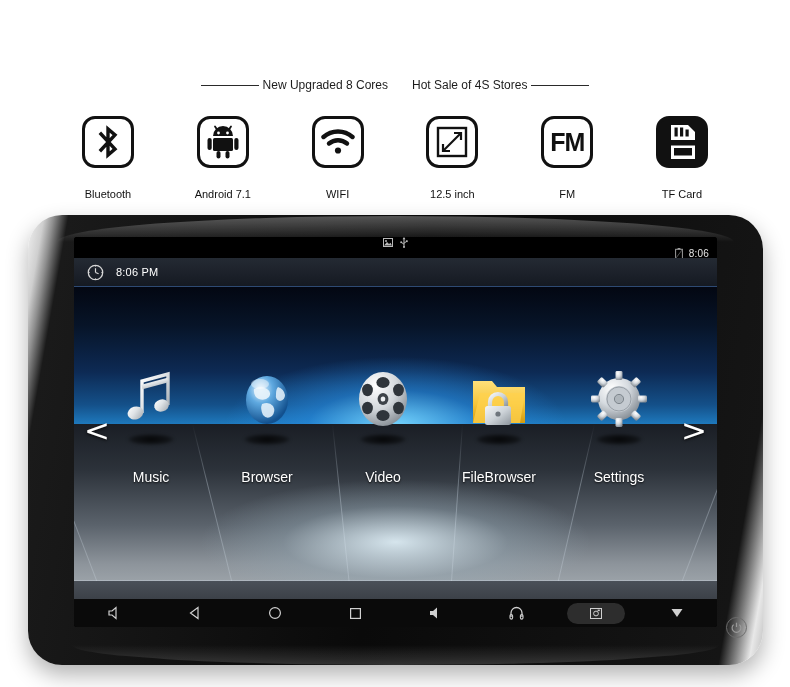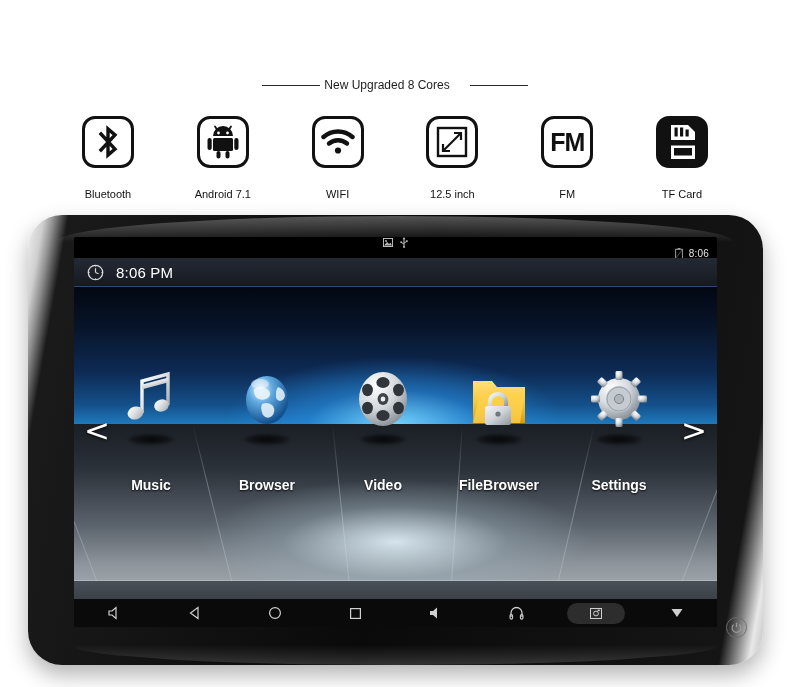--- a/index.html
+++ b/index.html
@@ -88,21 +88,21 @@
   .sb-right { margin-left: auto; display: flex; align-items: center; gap: 6px; }
   .sb-time { font-size: 10px; color: #e4e4e4; letter-spacing: 0.2px; }
 
   
   .notifbar {
     position: absolute; top: 21px; left: 0; width: 100%; height: 29px;
     background: linear-gradient(180deg, #242a33 0%, #1b2029 60%, #151a22 100%);
     display: flex; align-items: center; padding-left: 13px; gap: 12px;
     border-bottom: 1px solid #2e4a73;
   }
-  .notif-time { color: #ffffff; font-size: 15px; letter-spacing: 0.2px; }
+  .notif-time { color: #ffffff; font-size: 11px; letter-spacing: 0.2px; }
 
   
   .scene { position: absolute; top: 50px; left: 0; width: 100%; height: 312px; overflow: hidden; }
   .sky {
     position: absolute; top: 0; left: 0; width: 100%; height: 137px;
     background:
       radial-gradient(ellipse 230px 92px at 50% 138px, rgba(120,215,255,0.95) 0%, rgba(40,140,225,0.55) 38%, rgba(12,48,105,0.0) 74%),
       linear-gradient(180deg, #030712 0%, #071428 28%, #0d2a54 62%, #145089 86%, #1e79bd 100%);
   }
   .floor {
@@ -132,21 +132,21 @@
     position: absolute; width: 106px; text-align: center;
   }
   .app-icon { height: 62px; display: flex; align-items: flex-end; justify-content: center; }
   .app-shadow {
     width: 46px; height: 11px; margin: 7px auto 0;
     border-radius: 50%;
     background: radial-gradient(ellipse at center, rgba(0,0,0,0.82) 0%, rgba(0,0,0,0.45) 55%, rgba(0,0,0,0) 78%);
     filter: blur(1.6px);
   }
   .app-label {
-    margin-top: 32px; color: #ffffff; font-size: 14px; font-weight: 700;
+    margin-top: 24px; color: #ffffff; font-size: 14px; font-weight: 400;
     text-shadow: 0 1px 2px rgba(0,0,0,0.85); white-space: nowrap;
   }
   .arrow {
     position: absolute; top: 128px; color: #ffffff; font-size: 31px; font-weight: 400;
     line-height: 1; text-shadow: 0 1px 3px rgba(0,0,0,0.8); font-family: "DejaVu Sans", sans-serif;
   }
   .arrow.left { left: 10px; }
   .arrow.right { right: 10px; }
 
   
@@ -177,20 +177,21 @@
 </head>
 <body>
 
 <div class="page">
 
 
   <div class="subtitle-row">
     <div class="rule"></div>
     <div class="sub-text">New Upgraded 8 Cores</div>
     <span class="sub-gap"></span>
+    <div class="sub-text">Hot Sale of 4S Stores</div>
     <div class="rule"></div>
   </div>
 
   <div class="features">
 
     <div class="feature">
       <div class="fbox">
         <span>
           <svg width="24" height="34" viewBox="0 0 24 34">
             <path d="M5 9 L19 24 L12 30 L12 4 L19 10 L5 25" fill="none" stroke="#111" stroke-width="3.4" stroke-linecap="square" stroke-linejoin="miter"></path>

